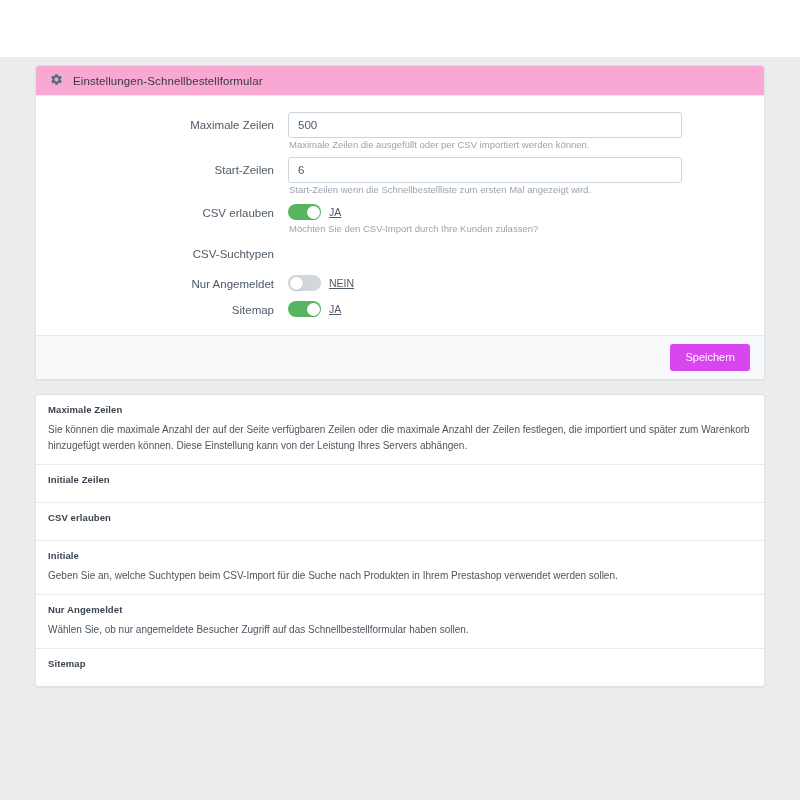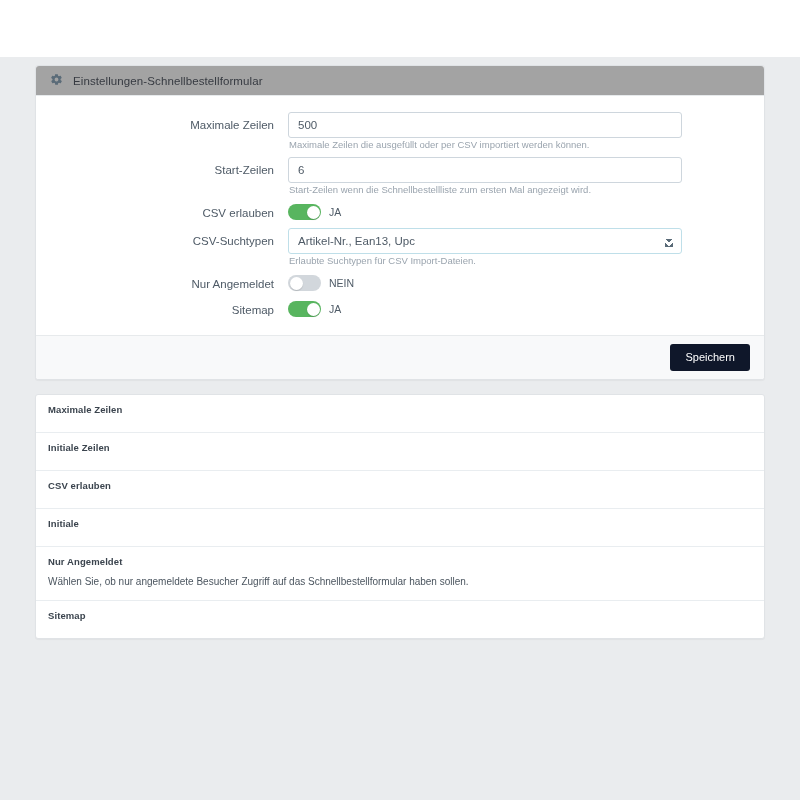--- a/index.html
+++ b/index.html
@@ -35,21 +35,21 @@
     border-radius: 3px;
     box-shadow: 0 1px 1px rgba(0,0,0,0.04);
     width: 730px;
   }
   .panel-head {
     display: flex;
     align-items: center;
     gap: 10px;
     height: 30px;
     padding: 12px 14px;
-    background: #a3a3a3;
+    background: #f9a8d4;
     border-bottom: 1px solid #e7eaec;
     border-radius: 3px 3px 0 0;
   }
   .panel-head .title {
     font-size: 11.5px;
     color: #363a41;
     letter-spacing: 0.1px;
   }
   .icon-gear, .icon-info { flex: 0 0 auto; display: block; }
 
@@ -130,32 +130,33 @@
     border-radius: 50%;
     background: #ffffff;
     box-shadow: 0 1px 1px rgba(0,0,0,0.15);
     transition: none;
   }
   .switch.on .knob { left: auto; right: 1.5px; }
   .switch-text {
     font-size: 10.5px;
     color: #4e5a66;
     line-height: 16px;
+    text-decoration: underline;
   }
 
   .panel-foot {
     background: #f8f9fa;
     border-top: 1px solid #e7eaec;
     border-radius: 0 0 3px 3px;
     padding: 8px 14px;
     display: flex;
     justify-content: flex-end;
   }
   .btn-save {
-    background: #0f172a;
+    background: #d946ef;
     border: none;
     border-radius: 3px;
     color: #ffffff;
     font-size: 11px;
     font-family: "Liberation Sans", sans-serif;
     padding: 7px 15px;
     cursor: pointer;
     line-height: 13px;
   }
 
@@ -221,31 +222,26 @@
 
         <div class="form-row">
           <div class="form-label tog">CSV erlauben</div>
           <div class="form-control-col">
             <div class="toggle-wrap">
               <div class="switch on">
                 <div class="knob"></div>
               </div>
               <span class="switch-text">JA</span>
             </div>
+            <div class="help">Möchten Sie den CSV-Import durch Ihre Kunden zulassen?</div>
           </div>
         </div>
 
         <div class="form-row">
           <div class="form-label">CSV-Suchtypen</div>
-          <div class="form-control-col">
-            <select class="sel">
-              <option>Artikel-Nr., Ean13, Upc</option>
-            </select>
-            <div class="help">Erlaubte Suchtypen für CSV Import-Dateien.</div>
-          </div>
         </div>
 
         <div class="form-row">
           <div class="form-label tog">Nur Angemeldet</div>
           <div class="form-control-col">
             <div class="toggle-wrap">
               <div class="switch">
                 <div class="knob"></div>
               </div>
               <span class="switch-text">NEIN</span>
@@ -272,32 +268,34 @@
       </div>
     </div>
 
     <div class="panel info-panel">
 
 
       <div class="info-body">
 
         <div class="info-sec">
           <h4>Maximale Zeilen</h4>
+          <p>Sie können die maximale Anzahl der auf der Seite verfügbaren Zeilen oder die maximale Anzahl der Zeilen festlegen, die importiert und später zum Warenkorb hinzugefügt werden können. Diese Einstellung kann von der Leistung Ihres Servers abhängen.</p>
         </div>
 
         <div class="info-sec">
           <h4>Initiale Zeilen</h4>
         </div>
 
         <div class="info-sec">
           <h4>CSV erlauben</h4>
         </div>
 
         <div class="info-sec">
           <h4>Initiale</h4>
+          <p>Geben Sie an, welche Suchtypen beim CSV-Import für die Suche nach Produkten in Ihrem Prestashop verwendet werden sollen.</p>
         </div>
 
         <div class="info-sec">
           <h4>Nur Angemeldet</h4>
           <p>Wählen Sie, ob nur angemeldete Besucher Zugriff auf das Schnellbestellformular haben sollen.</p>
         </div>
 
         <div class="info-sec">
           <h4>Sitemap</h4>
 

